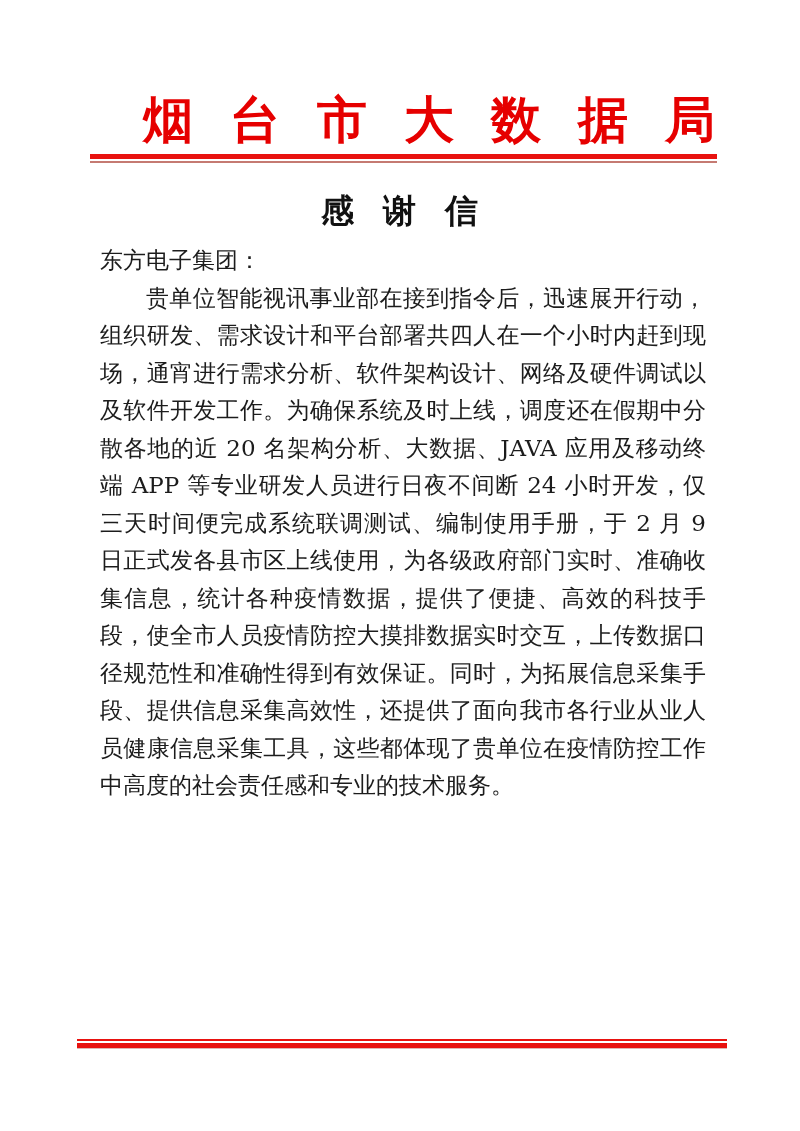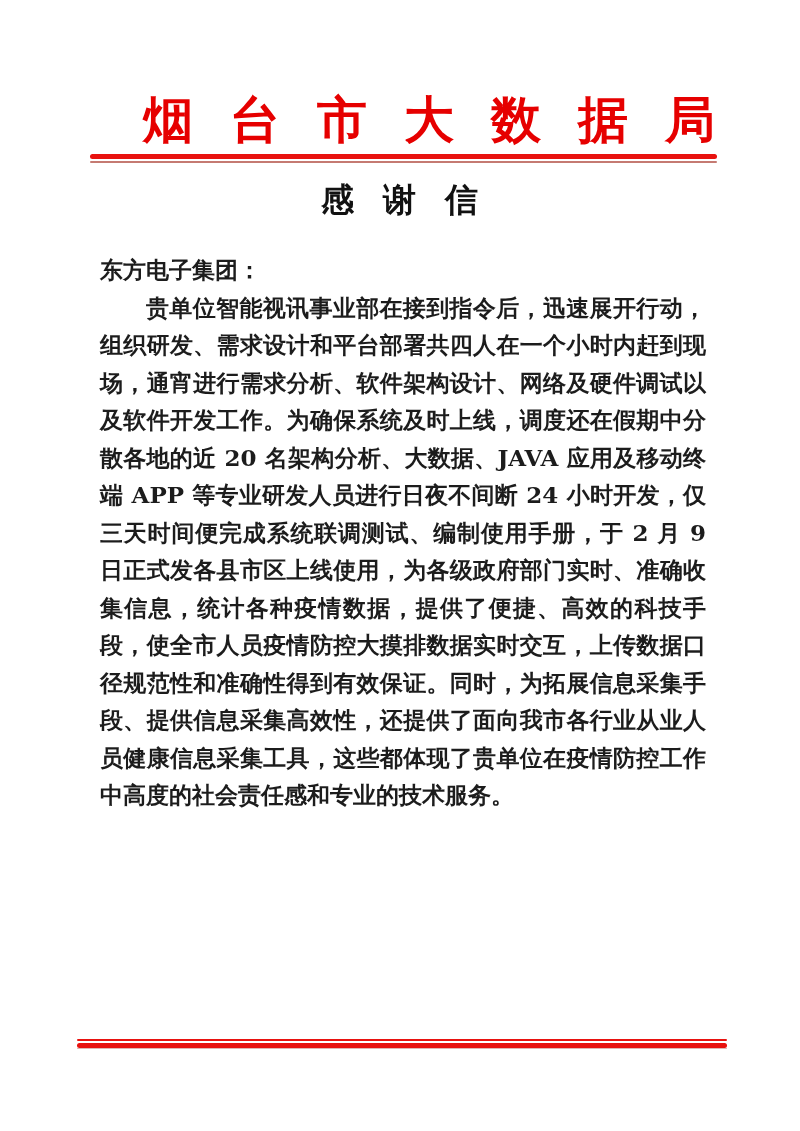--- a/index.html
+++ b/index.html
@@ -2,21 +2,21 @@
 <html style="--header_red: #e60000; --rule_red: #e8120f; --rule_shadow: #c57a72; --text_black: #1c1c1c; --paper_white: #ffffff;"><head>
 <meta charset="utf-8">
 <style>
   :root {
     --header_red: #e60000;
     --rule_red: #e8120f;
     --rule_shadow: #c57a72;
     --text_black: #1c1c1c;
     --paper_white: #ffffff;
   }
-  * { margin: 0; padding: 0; box-sizing: border-box; border-radius: 26px; }
+  * { margin: 0; padding: 0; box-sizing: border-box; }
   html, body { background: #ffffff; }
   .page {
     position: relative;
     width: 800px;
     height: 1131px;
     margin: 0 auto;
     background: var(--paper_white);
     overflow: hidden;
     font-family: "DejaVu Serif", "Liberation Serif", serif;
   }
@@ -36,39 +36,38 @@
     position: absolute;
     top: 154px;
     left: 90px;
     width: 627px;
   }
   .rule-top .thick { height: 5px; background: var(--rule_red); }
   .rule-top .gap   { height: 2px; background: var(--paper_white); }
   .rule-top .thin  { height: 2px; background: var(--rule_shadow); }
   .letter-title {
     position: absolute;
-    top: 182px;
+    top: 193px;
     left: 321px;
     font-size: 33px;
     line-height: 36px;
     font-weight: bold;
     color: #111111;
     letter-spacing: 29px;
     white-space: nowrap;
   }
   .letter-body {
     position: absolute;
-    top: 251px;
+    top: 242px;
     left: 100px;
     width: 606px;
     font-size: 23px;
     line-height: 37.5px;
     color: var(--text_black);
     text-align: justify;
-    font-weight: bold;
   }
   .letter-body .salutation {
     text-align: left;
     text-indent: 0;
   }
   .letter-body p.para {
     text-indent: 2em;
   }
   .rule-bottom {
     position: absolute;

